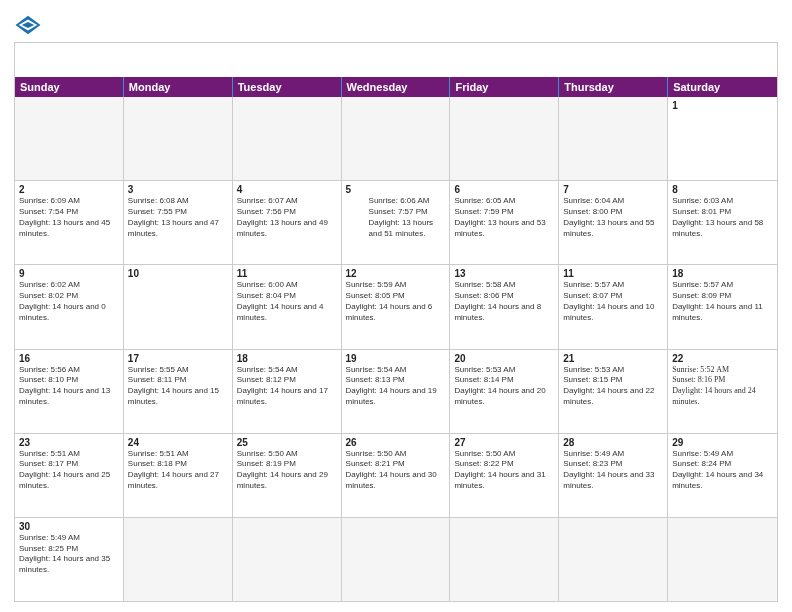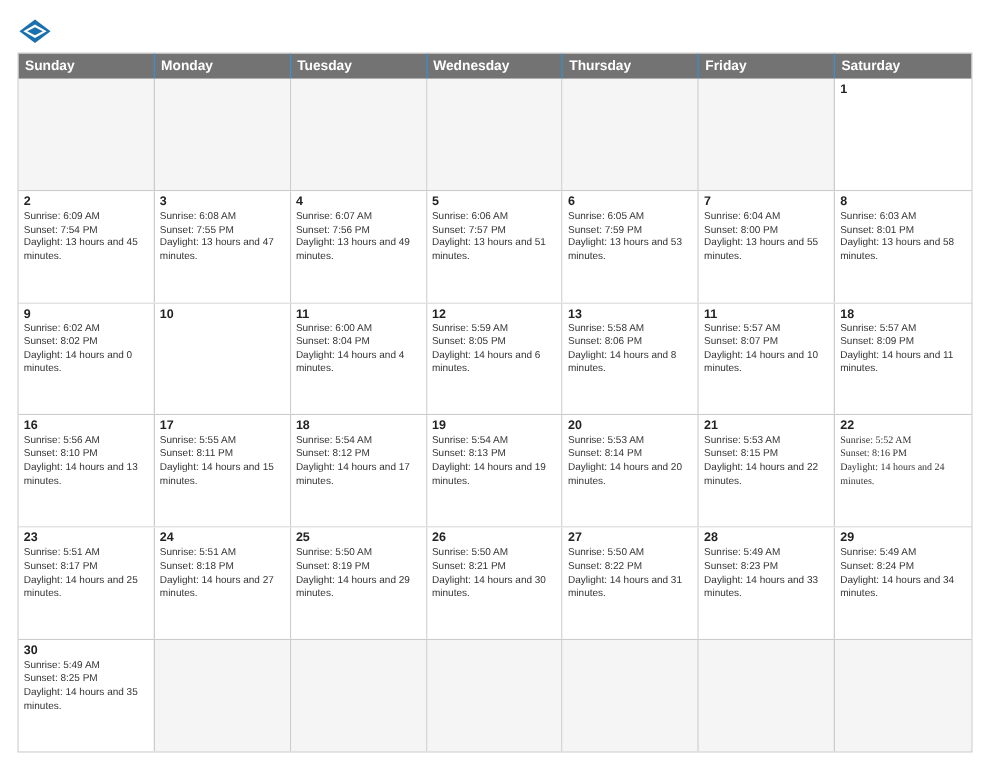--- a/index.html
+++ b/index.html
@@ -54,21 +54,22 @@
     }
     .calendar {
       flex: 1;
       display: flex;
       flex-direction: column;
       border: 1px solid #ccc;
     }
     .cal-header {
       display: grid;
       grid-template-columns: repeat(7, 1fr);
-      background: #737373;
+      background: #701a75;
+      margin-top: 34px;
     }
     .cal-header-cell {
       color: #fff;
       font-size: 11px;
       font-weight: bold;
       padding: 4px 5px;
       border-right: 1px solid #3a8fd0;
       text-align: left;
     }
     .cal-header-cell:last-child { border-right: none; }
@@ -129,22 +130,22 @@
       <div class="subtitle"></div>
     </div>
   </div>
 
   <div class="calendar">
     <div class="cal-header">
     <div class="cal-header-cell">Sunday</div>
         <div class="cal-header-cell">Monday</div>
         <div class="cal-header-cell">Tuesday</div>
         <div class="cal-header-cell">Wednesday</div>
+        <div class="cal-header-cell">Friday</div>
         <div class="cal-header-cell">Thursday</div>
-        <div class="cal-header-cell">Friday</div>
         <div class="cal-header-cell">Saturday</div>
       </div>
     <div class="cal-body">
     <div class="cal-row">
           <div class="cal-cell empty"></div>
           <div class="cal-cell empty"></div>
           <div class="cal-cell empty"></div>
           <div class="cal-cell empty"></div>
           <div class="cal-cell empty"></div>
           <div class="cal-cell empty"></div>
@@ -166,21 +167,21 @@
 Daylight: 13 hours and 47 minutes.</div>
           </div>
           <div class="cal-cell">
             <span class="day-num">4</span>
             <div class="cell-text" style="white-space: pre-line;">Sunrise: 6:07 AM
 Sunset: 7:56 PM
 Daylight: 13 hours and 49 minutes.</div>
           </div>
           <div class="cal-cell">
             <span class="day-num">5</span>
-            <div class="cell-text" style="white-space: pre-line;">Sunrise: 6:06 AM
+            <div class="cell-text" style="white-space: pre-line; margin-left: 23px;">Sunrise: 6:06 AM
 Sunset: 7:57 PM
 Daylight: 13 hours and 51 minutes.</div>
           </div>
           <div class="cal-cell">
             <span class="day-num">6</span>
             <div class="cell-text" style="white-space: pre-line;">Sunrise: 6:05 AM
 Sunset: 7:59 PM
 Daylight: 13 hours and 53 minutes.</div>
           </div>
           <div class="cal-cell">

